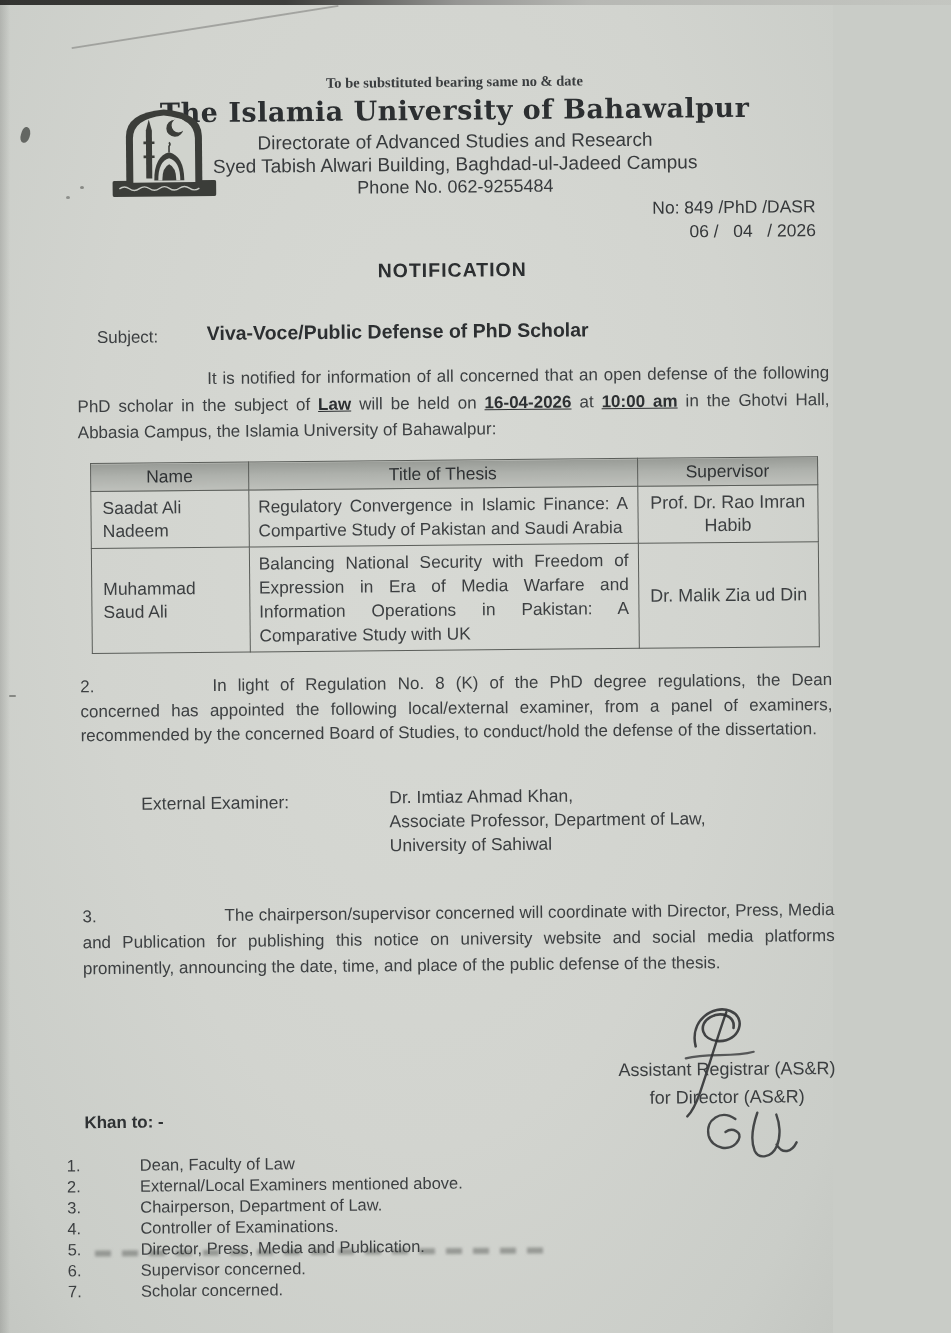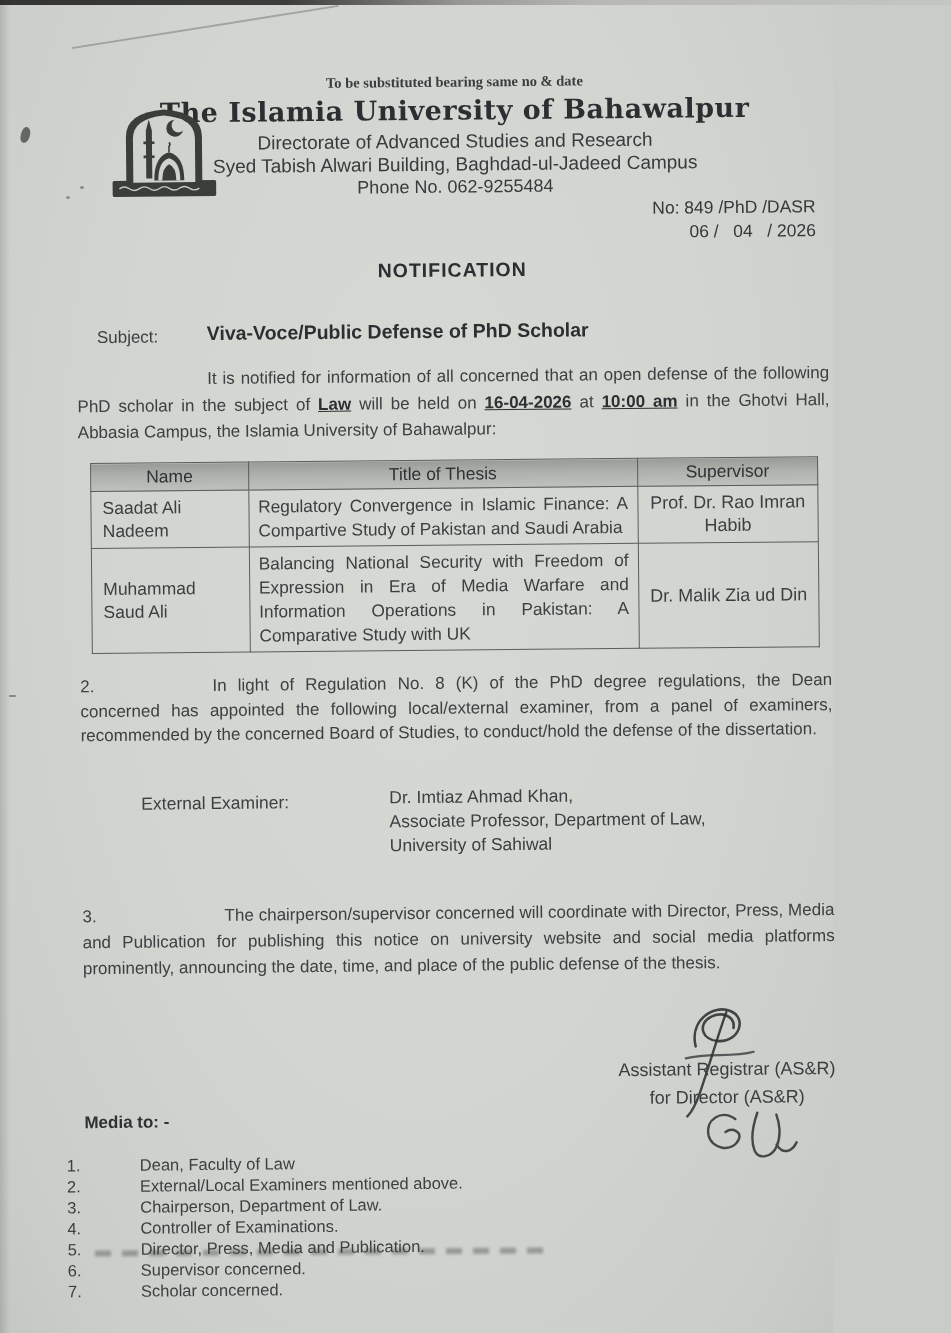--- a/index.html
+++ b/index.html
@@ -230,21 +230,21 @@
       <div class="sig-line2">for Director (AS&amp;R)</div>
     </div>
 
     <div class="abs initials-scribble">
       <svg width="105" height="62" viewBox="0 0 105 62">
         <path d="M38 12 C24 2 8 12 11 28 C14 42 34 46 41 33 C45 25 35 20 28 25" stroke="#2d2f31" stroke-width="2.4" fill="none" stroke-linecap="round" opacity="0.85"></path>
         <path d="M60 6 C55 20 53 34 57 44 C61 53 74 51 79 40 C84 29 82 16 79 8 M79 38 C85 48 94 46 99 36" stroke="#2d2f31" stroke-width="2.4" fill="none" stroke-linecap="round" opacity="0.85"></path>
       </svg>
     </div>
 
-    <div class="abs copies-label">Media to: -</div>
+    <div class="abs copies-label">Khan to: -</div>
     <div class="abs copies-list">
       <div class="copy-row">
         <span class="copy-num">1.</span>
         <span>Dean, Faculty of Law</span>
       </div>
       <div class="copy-row">
         <span class="copy-num">2.</span>
         <span>External/Local Examiners mentioned above.</span>
       </div>
       <div class="copy-row">

